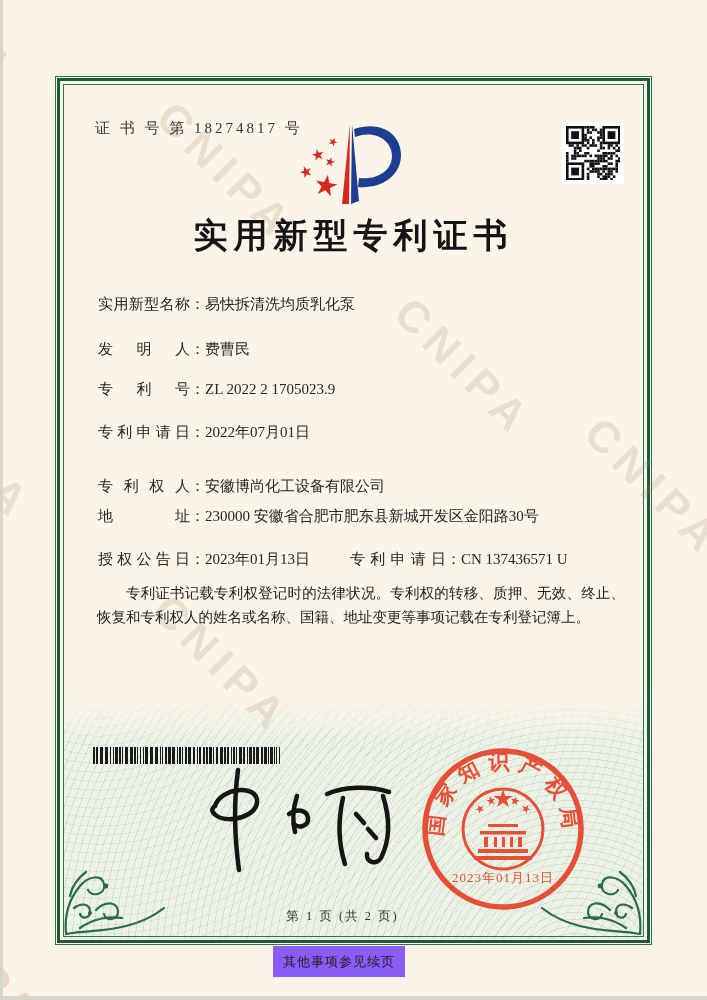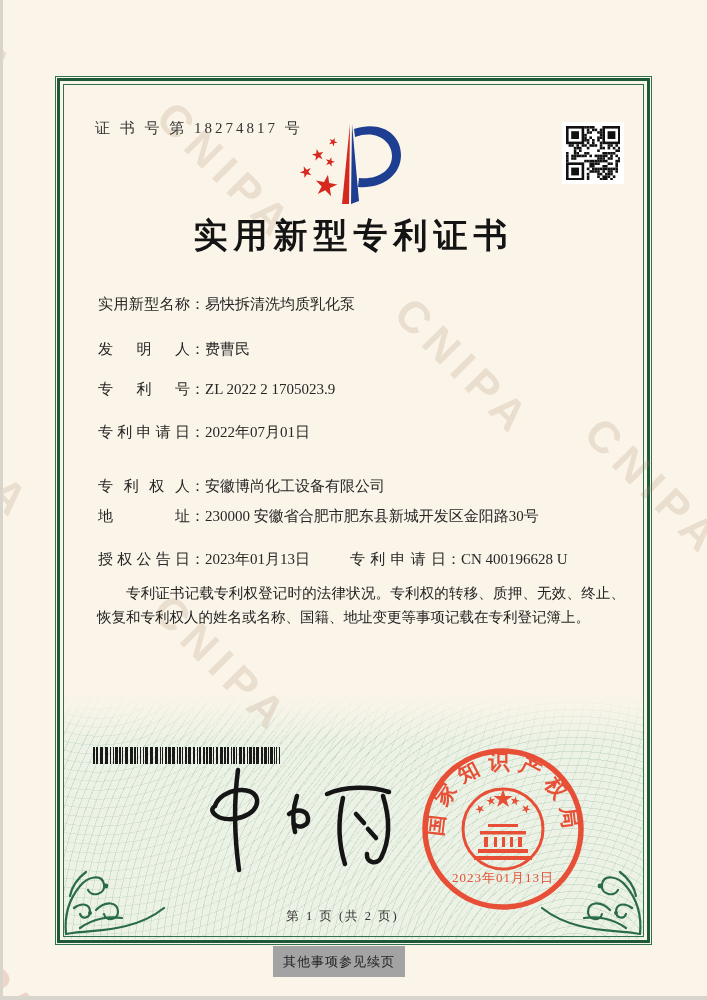--- a/index.html
+++ b/index.html
@@ -50,21 +50,21 @@
 
   .signer{position:absolute;left:100px;top:804px;z-index:3;
           font-family:"Liberation Sans","DejaVu Sans",sans-serif;font-size:17px;letter-spacing:3px;color:#222;}
   .signer div{margin-bottom:11px;}
   .signature{position:absolute;left:193px;top:766px;z-index:3;}
 
   .seal{position:absolute;left:416px;top:742px;z-index:5;opacity:.93;}
 
   .page-no{position:absolute;left:55px;top:908px;width:575px;text-align:center;font-size:12.5px;
            letter-spacing:2px;color:#333;z-index:3;}
-  .footer-note{position:absolute;left:273px;top:946px;width:132px;height:31px;background:#a3a3a3;
+  .footer-note{position:absolute;left:273px;top:946px;width:132px;height:31px;background:#8b5cf6;
            text-align:center;line-height:31px;font-size:13px;letter-spacing:1px;color:#222;z-index:3;}
 </style>
 </head>
 <body>
 
 <div class="page">
 
   <div class="wm" style="left:-95px;top:-62px">CNIPA</div>
   <div class="wm" style="left:182px;top:92px">CNIPA</div>
   <div class="wm" style="left:420px;top:288px">CNIPA</div>
@@ -300,21 +300,21 @@
     </div>
     <div class="f-row" style="top:182px">
       <span class="f-label">专利权人</span><span>：</span><span>安徽博尚化工设备有限公司</span>
     </div>
     <div class="f-row" style="top:212px">
       <span class="f-label">地址</span><span>：</span><span>230000 安徽省合肥市肥东县新城开发区金阳路30号</span>
     </div>
     <div class="f-row" style="top:255px">
       <span class="f-label">授权公告日</span><span>：</span><span>2023年01月13日</span>
       <span class="f-col2">
-        <span class="f-label2">专利申请日</span><span>：</span><span>CN 400196628 U</span>
+        <span class="f-label2">专利申请日</span><span>：</span><span>CN 137436571 U</span>
       </span>
     </div>
   </div>
 
   <div class="paras">
     <p>专利证书记载专利权登记时的法律状况。专利权的转移、质押、无效、终止、恢复和专利权人的姓名或名称、国籍、地址变更等事项记载在专利登记簿上。</p>
   </div>
 
   <div class="barcode"><span style="width:2px;margin-right:1px"></span><span style="width:2px;margin-right:2px"></span><span style="width:3px;margin-right:2px"></span><span style="width:3px;margin-right:2px"></span><span style="width:1px;margin-right:2px"></span><span style="width:1px;margin-right:1px"></span><span style="width:3px;margin-right:1px"></span><span style="width:2px;margin-right:1px"></span><span style="width:1px;margin-right:2px"></span><span style="width:3px;margin-right:2px"></span><span style="width:3px;margin-right:1px"></span><span style="width:2px;margin-right:1px"></span><span style="width:1px;margin-right:2px"></span><span style="width:1px;margin-right:2px"></span><span style="width:1px;margin-right:1px"></span><span style="width:3px;margin-right:2px"></span><span style="width:3px;margin-right:2px"></span><span style="width:3px;margin-right:2px"></span><span style="width:1px;margin-right:1px"></span><span style="width:1px;margin-right:2px"></span><span style="width:2px;margin-right:1px"></span><span style="width:3px;margin-right:1px"></span><span style="width:3px;margin-right:2px"></span><span style="width:1px;margin-right:1px"></span><span style="width:2px;margin-right:1px"></span><span style="width:1px;margin-right:2px"></span><span style="width:2px;margin-right:1px"></span><span style="width:3px;margin-right:2px"></span><span style="width:2px;margin-right:2px"></span><span style="width:1px;margin-right:1px"></span><span style="width:2px;margin-right:2px"></span><span style="width:2px;margin-right:1px"></span><span style="width:2px;margin-right:1px"></span><span style="width:3px;margin-right:1px"></span><span style="width:1px;margin-right:2px"></span><span style="width:2px;margin-right:2px"></span><span style="width:3px;margin-right:1px"></span><span style="width:2px;margin-right:1px"></span><span style="width:2px;margin-right:2px"></span><span style="width:1px;margin-right:1px"></span><span style="width:2px;margin-right:1px"></span><span style="width:1px;margin-right:2px"></span><span style="width:3px;margin-right:1px"></span><span style="width:2px;margin-right:2px"></span><span style="width:1px;margin-right:1px"></span><span style="width:3px;margin-right:1px"></span><span style="width:2px;margin-right:1px"></span><span style="width:3px;margin-right:2px"></span><span style="width:2px;margin-right:1px"></span><span style="width:3px;margin-right:1px"></span><span style="width:1px;margin-right:1px"></span><span style="width:3px;margin-right:1px"></span><span style="width:1px;margin-right:1px"></span><span style="width:1px;margin-right:2px"></span><span style="width:1px;margin-right:2px"></span></div>
 

